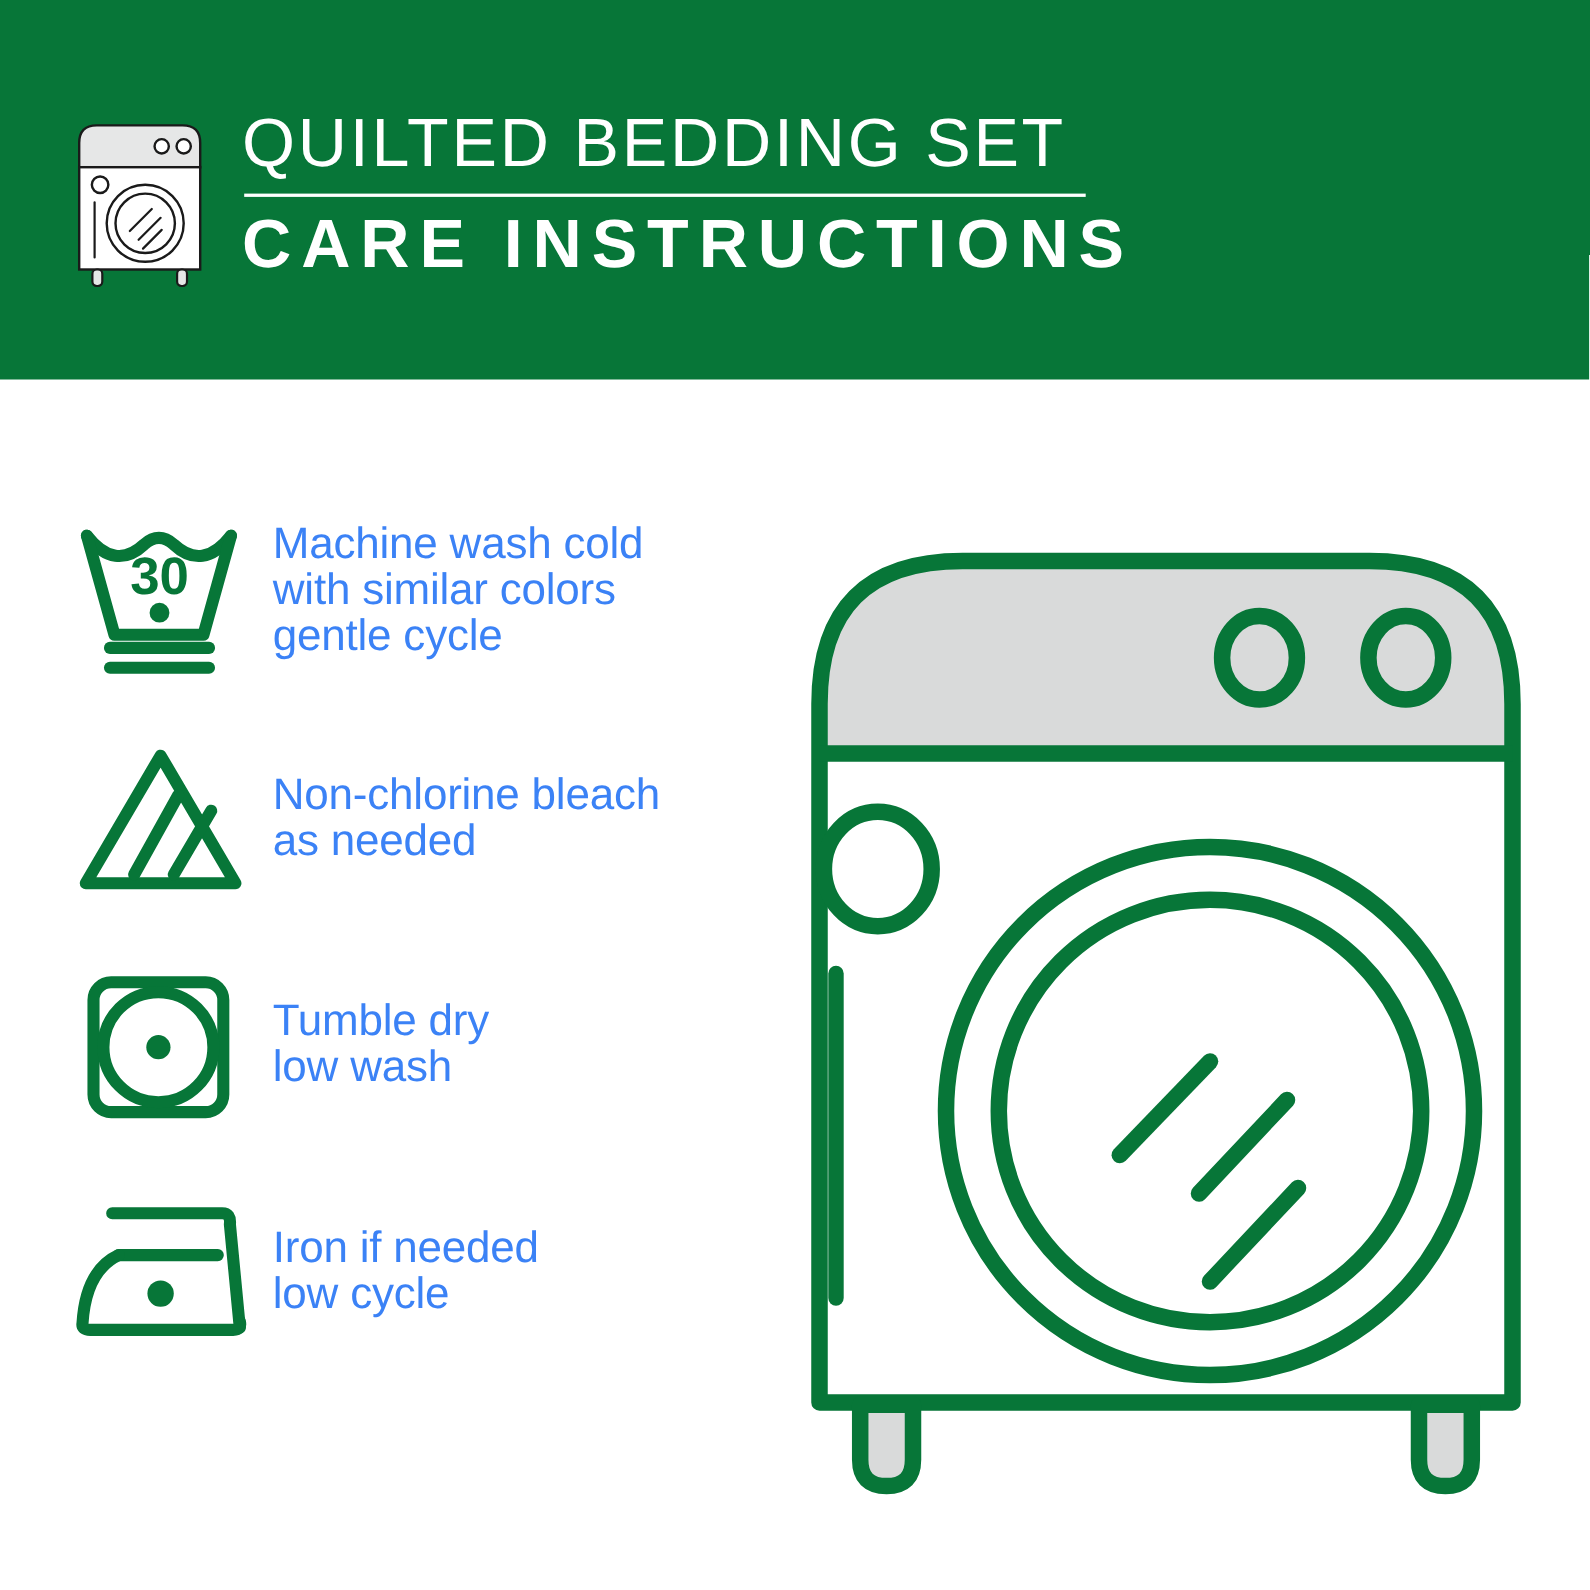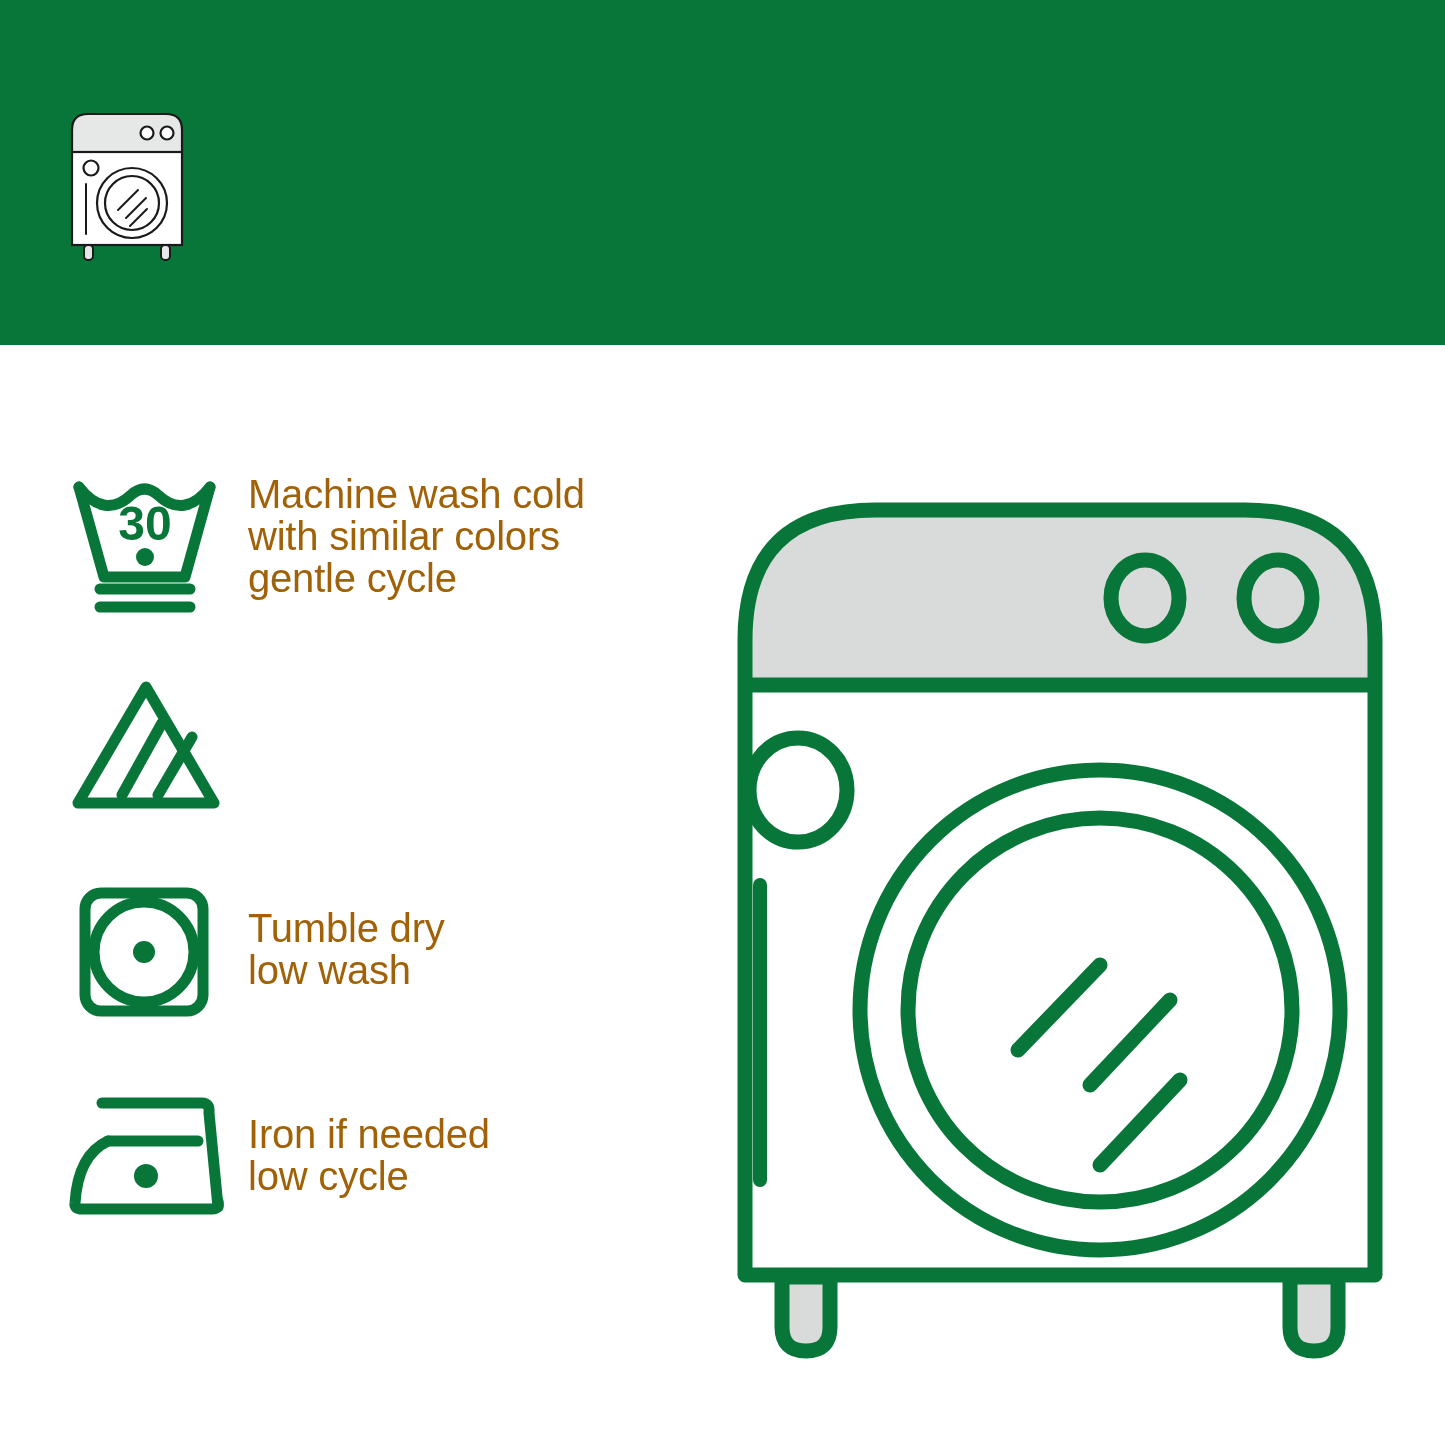--- a/index.html
+++ b/index.html
@@ -94,21 +94,21 @@
   }
   .care-symbol {
     width: 175px;
     height: 150px;
     flex: none;
     display: flex;
     align-items: flex-start;
     justify-content: center;
   }
   .care-text {
-    color: #a16207;
+    color: #3b82f6;
     font-size: 40px;
     line-height: 42px;
     font-weight: 400;
     letter-spacing: -0.2px;
     padding-top: 8px;
     font-family: "Liberation Sans", sans-serif;
     white-space: pre-line;
   }
   .care-row.row-bleach .care-text,
   .care-row.row-dry .care-text,
@@ -150,20 +150,25 @@
           <circle cx="70" cy="103" r="27" fill="none" stroke="#1a1a1a" stroke-width="2.2"></circle>
           <line x1="56" y1="110" x2="76" y2="90" stroke="#1a1a1a" stroke-width="2" stroke-linecap="round"></line>
           <line x1="64" y1="118" x2="84" y2="98" stroke="#1a1a1a" stroke-width="2" stroke-linecap="round"></line>
           <line x1="68" y1="126" x2="85" y2="109" stroke="#1a1a1a" stroke-width="2" stroke-linecap="round"></line>
 
           <rect x="22" y="145" width="9" height="15" rx="4" fill="#e6e7e7" stroke="#1a1a1a" stroke-width="2"></rect>
           <rect x="99" y="145" width="9" height="15" rx="4" fill="#e6e7e7" stroke="#1a1a1a" stroke-width="2"></rect>
         </svg>
       </div>
 
+      <div class="header-titles">
+        <div class="title-main">QUILTED BEDDING SET</div>
+        <div class="title-rule"></div>
+        <div class="title-sub">CARE INSTRUCTIONS</div>
+      </div>
 
     </div>
   </div>
 
   <div class="content">
 
     <div class="care-list">
 
       <div class="care-row row-wash">
         <div class="care-symbol">
@@ -186,20 +191,22 @@
       <div class="care-row row-bleach">
         <div class="care-symbol">
           <svg viewBox="0 0 175 150" width="175" height="150" aria-hidden="true">
             <g fill="none" stroke="#077638" stroke-width="11" stroke-linecap="round" stroke-linejoin="round">
               <path d="M84 16 L152 132 L16 132 Z"></path>
               <line x1="60" y1="124" x2="100" y2="52"></line>
               <line x1="96" y1="124" x2="130" y2="66"></line>
             </g>
           </svg>
         </div>
+        <div class="care-text">Non-chlorine bleach
+as needed</div>
       </div>
 
       <div class="care-row row-dry">
         <div class="care-symbol">
           <svg viewBox="0 0 175 150" width="175" height="150" aria-hidden="true">
             <rect x="23" y="16" width="118" height="118" rx="16" ry="16" fill="none" stroke="#077638" stroke-width="11"></rect>
             <circle cx="82" cy="75" r="50" fill="none" stroke="#077638" stroke-width="11"></circle>
             <circle cx="82" cy="75" r="11" fill="#077638"></circle>
           </svg>
         </div>

